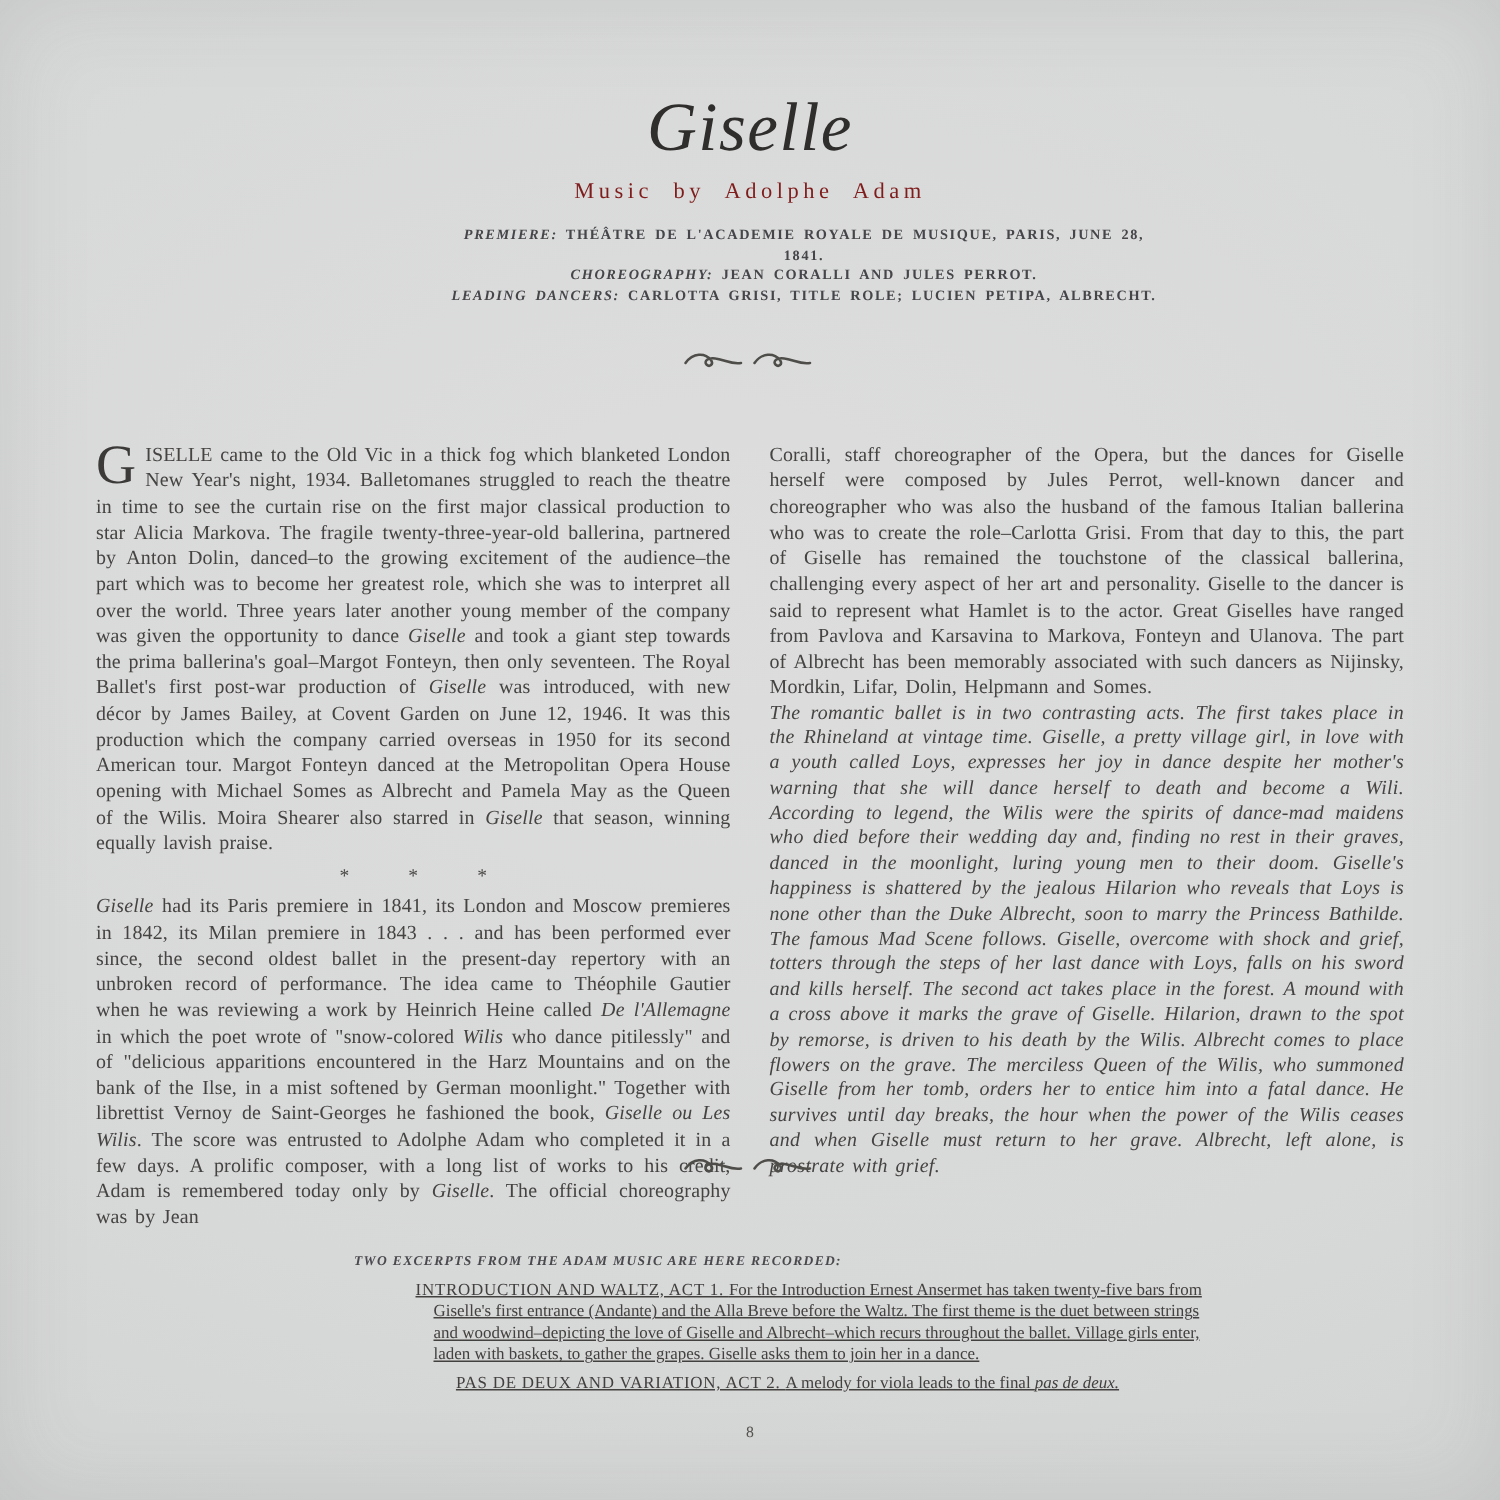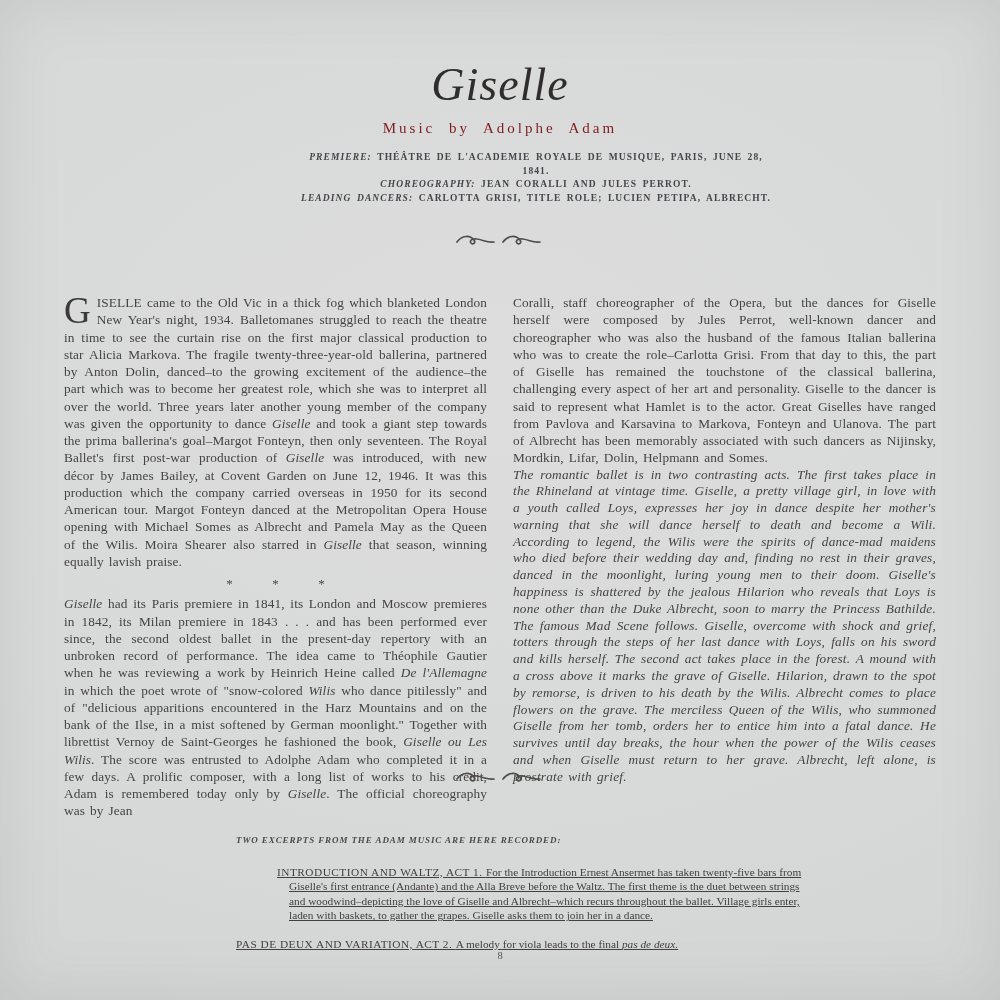--- a/index.html
+++ b/index.html
@@ -55,24 +55,24 @@
     font-size:13.5px;color:#3d3c3a;margin:9px 0 5px 0 !important;
   }
   .story{font-style:italic;line-height:16.8px;letter-spacing:.2px;}
 
   .excerpts{
     top:833px;left:236px;width:578px;
     font-size:11.3px;line-height:14.6px;color:#43413f;text-align:left;
   }
   .excerpts-intro{
     font-style:italic;font-size:9px;letter-spacing:.9px;
-    color:#4a4a4e;margin-bottom:17px;font-weight:bold;
+    color:#4a4a4e;margin-bottom:5px;font-weight:bold;
   }
   .excerpt{padding-left:53px;text-indent:-12px;margin:0;text-decoration:underline;}
-  .excerpt.no-indent{padding-left:41px;text-indent:-41px;margin-top:14px;}
+  .excerpt.no-indent{padding-left:41px;text-indent:-41px;margin-top:4px;text-align:center;}
   .excerpt .caps{letter-spacing:.5px;}
 
   .page-number{
     top:950px;text-align:center;font-size:10.5px;color:#55544f;
   }
 </style>
 </head>
 <body>
 
 <div class="paper"></div>

